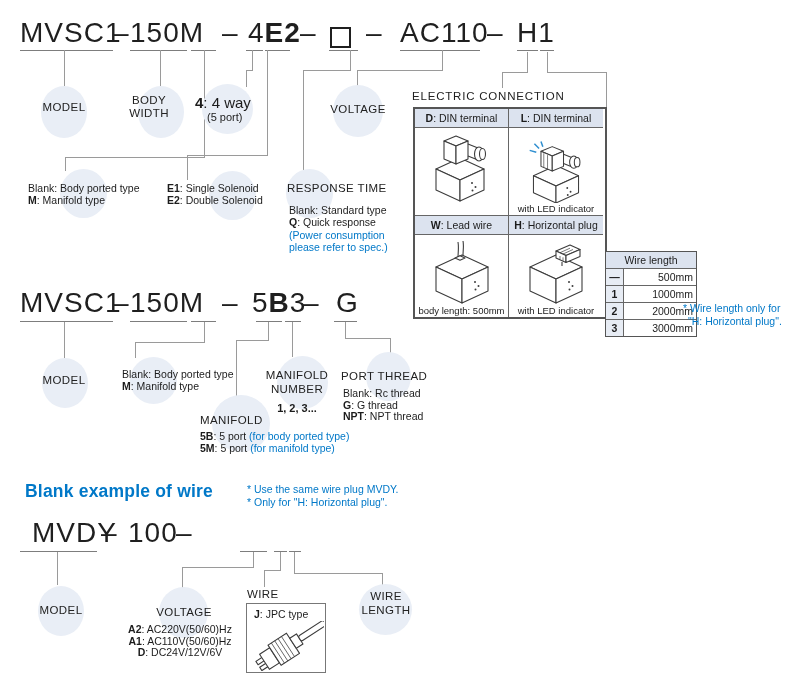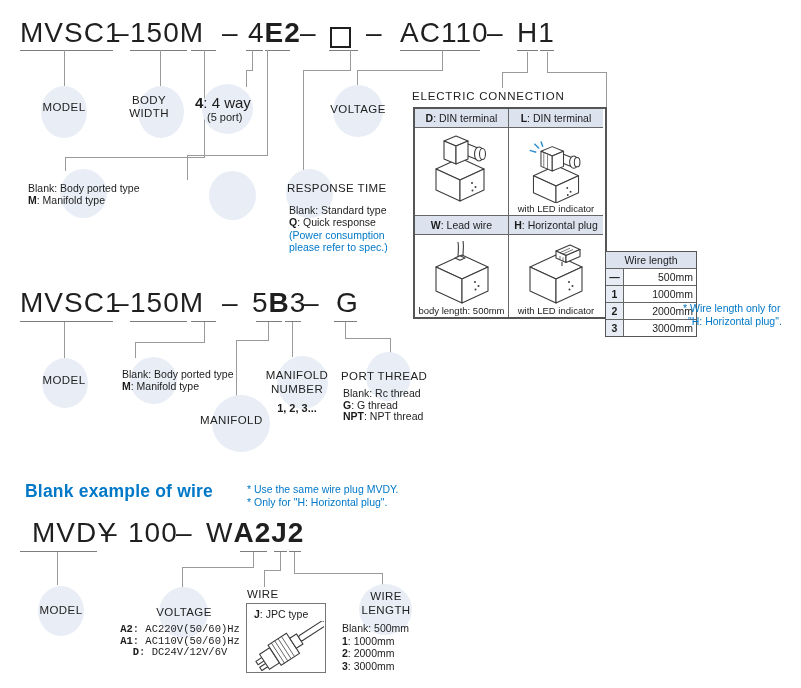--- a/index.html
+++ b/index.html
@@ -101,20 +101,24 @@
     <div>BODY</div>
     <div>WIDTH</div>
   </div>
   <div class="txt" style="left:195px;top:97px;font-size:15px;"><b>4</b><span>: 4 way</span></div>
   <div class="txt" style="left:207px;top:111px;font-size:11px;">(5 port)</div>
   <div class="lbl ctr" style="left:322px;top:103px;width:72px;">VOLTAGE</div>
   <div class="txt" style="left:28px;top:182px;">
     <div><span>Blank</span><span>: Body ported type</span></div>
     <div><b>M</b><span>: Manifold type</span></div>
   </div>
+  <div class="txt" style="left:167px;top:182px;">
+    <div><b>E1</b><span>: Single Solenoid</span></div>
+    <div><b>E2</b><span>: Double Solenoid</span></div>
+  </div>
   <div class="lbl" style="left:287px;top:182px;">RESPONSE TIME</div>
   <div class="txt blue" style="left:289px;top:229px;line-height:12.2px;">
     <div>(Power consumption</div>
     <div>please refer to spec.)</div>
   </div>
   <div class="txt" style="left:289px;top:204px;line-height:12.2px;">
     <div><span>Blank</span><span>: Standard type</span></div>
     <div><b>Q</b><span>: Quick response</span></div>
   </div>
 
@@ -287,30 +291,33 @@
     <div>NUMBER</div>
   </div>
   <div class="txt ctr" style="left:257px;top:402px;width:80px;font-size:11px;font-weight:700;">1, 2, 3...</div>
   <div class="lbl" style="left:341px;top:370px;">PORT THREAD</div>
   <div class="txt" style="left:343px;top:388px;line-height:11.5px;">
     <div><span>Blank</span><span>: Rc thread</span></div>
     <div><b>G</b><span>: G thread</span></div>
     <div><b>NPT</b><span>: NPT thread</span></div>
   </div>
   <div class="lbl" style="left:200px;top:414px;">MANIFOLD</div>
+  <div class="txt" style="left:200px;top:430px;line-height:12.3px;">
+    <div><b>5B</b><span>: 5 port </span><span class="blue">(for body ported type)</span></div>
+    <div><b>5M</b><span>: 5 port </span><span class="blue">(for manifold type)</span></div>
+  </div>
 
   <div class="hdg" style="left:25px;top:481px;">Blank example of wire</div>
   <div class="txt blue" style="left:247px;top:483px;">* Use the same wire plug MVDY.</div>
   <div class="txt blue" style="left:247px;top:496px;">* Only for "H: Horizontal plug".</div>
 
   <span class="code" style="left:32px;top:518px;">MVDY</span>
   <span class="code" style="left:101px;top:518px;">–</span>
   <span class="code" style="left:128px;top:518px;">100</span>
   <span class="code" style="left:176px;top:518px;">–</span>
-  <span class="code" style="left:206px;top:518px;"><span>W</span><b>A2J2</b></span>
 
   <div class="ul" style="left:20px;top:551px;width:77px;"></div>
   <div class="ul" style="left:240px;top:551px;width:27px;"></div>
   <div class="ul" style="left:274px;top:551px;width:13px;"></div>
   <div class="ul" style="left:289px;top:551px;width:12px;"></div>
 
   <div class="vl" style="left:57px;top:552px;height:33px;"></div>
   <div class="vl" style="left:253px;top:552px;height:15px;"></div>
   <div class="hl" style="left:182px;top:567px;width:72px;"></div>
   <div class="vl" style="left:182px;top:567px;height:21px;"></div>
@@ -320,21 +327,21 @@
   <div class="vl" style="left:294px;top:552px;height:21px;"></div>
   <div class="hl" style="left:294px;top:573px;width:89px;"></div>
   <div class="vl" style="left:382px;top:573px;height:13px;"></div>
 
   <div class="circ" style="left:38px;top:586px;width:46px;height:50px;"></div>
   <div class="circ" style="left:159px;top:587px;width:49px;height:51px;"></div>
   <div class="circ" style="left:359px;top:584px;width:53px;height:51px;"></div>
 
   <div class="lbl ctr" style="left:25px;top:604px;width:72px;">MODEL</div>
   <div class="lbl ctr" style="left:148px;top:606px;width:72px;">VOLTAGE</div>
-  <div class="txt ctr" style="left:118px;top:624px;width:124px;line-height:11.7px;font-family:Liberation Mono, monospace;">
+  <div class="txt ctr" style="left:118px;top:624px;width:124px;line-height:11.7px;">
     <div><b>A2</b><span>: AC220V(50/60)Hz</span></div>
     <div><b>A1</b><span>: AC110V(50/60)Hz</span></div>
     <div><b>D</b><span>: DC24V/12V/6V</span></div>
   </div>
   <div class="lbl" style="left:247px;top:588px;">WIRE</div>
   <div class="wirebox">
     <div class="txt" style="left:7px;top:4px;text-align:center;"><b>J</b><span>: JPC type</span></div>
     <svg width="76" height="50" viewBox="0 0 76 50" style="position:absolute;left:1px;top:17px;">
       <g transform="rotate(-33 38 28)" fill="#fff" stroke="#3c3c3c" stroke-width="1.1" stroke-linejoin="round">
         <rect x="6" y="22" width="8" height="4"></rect>
@@ -344,20 +351,14 @@
         <path d="M29,15 L29,39 M33,15 L33,39 M37,15 L37,39 M41,15 L41,39" stroke-width=".7" fill="none"></path>
         <rect x="47" y="21" width="8" height="12"></rect>
         <rect x="55" y="24" width="30" height="6" rx="2"></rect>
       </g>
     </svg>
   </div>
   <div class="lbl ctr" style="left:352px;top:590px;width:68px;line-height:13.5px;">
     <div>WIRE</div>
     <div>LENGTH</div>
   </div>
-  <div class="txt" style="left:342px;top:622px;line-height:12.6px;">
-    <div><span>Blank</span><span>: 500mm</span></div>
-    <div><b>1</b><span>: 1000mm</span></div>
-    <div><b>2</b><span>: 2000mm</span></div>
-    <div><b>3</b><span>: 3000mm</span></div>
-  </div>
 
 </div>
 
 </body></html>

